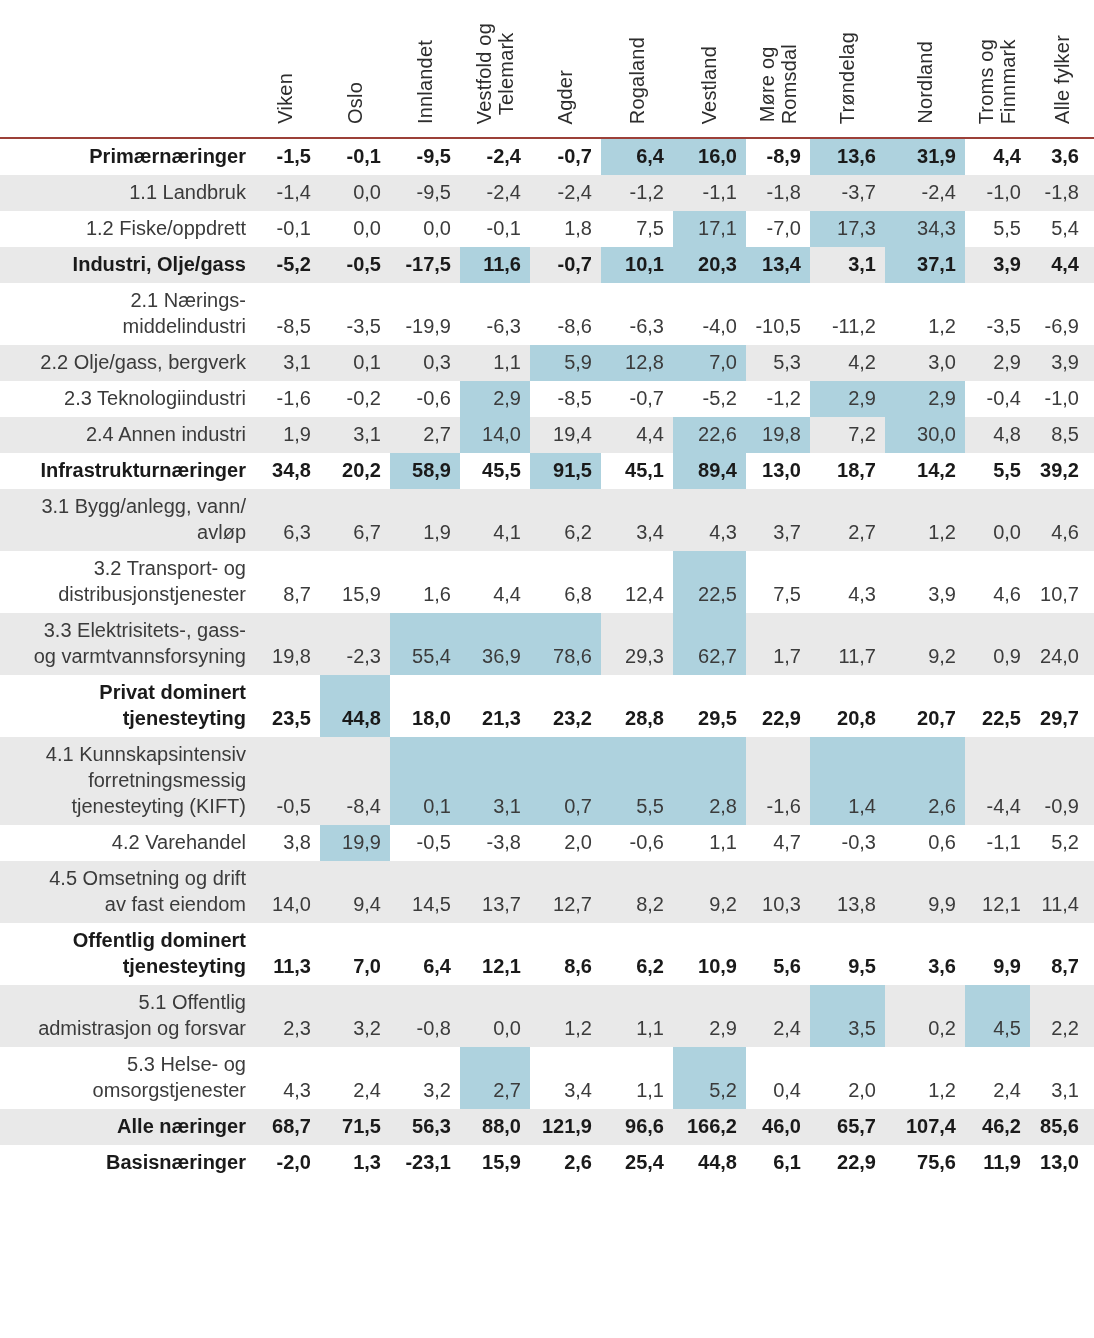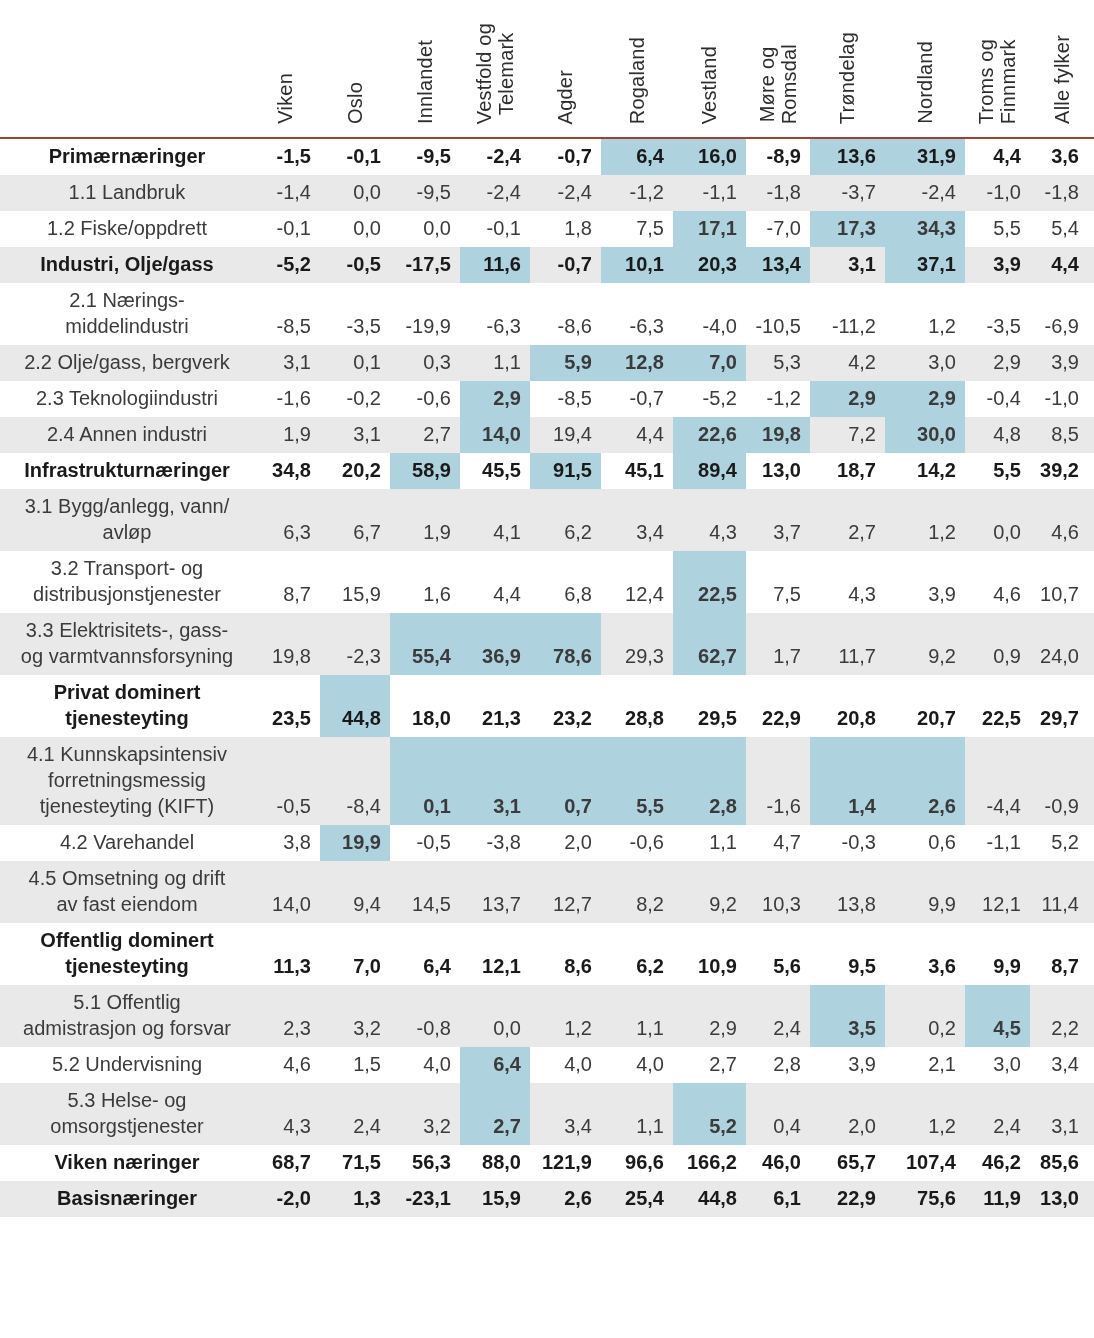--- a/index.html
+++ b/index.html
@@ -44,37 +44,37 @@
 
   tbody th, tbody td {
     font-size: 20px;
     line-height: 26px;
     padding: 4px 9px 6px 0;
     vertical-align: bottom;
     color: var(--text, #3b3b3b);
     font-weight: 400;
   }
   tbody th.row-label {
-    text-align: center;
+    text-align: right;
     padding-left: 8px;
     padding-right: 4px;
     white-space: pre-line;
   }
   tbody td {
     text-align: right;
     font-variant-numeric: tabular-nums;
   }
   tbody td:last-child { padding-right: 15px; }
 
   tr.bold-row th, tr.bold-row td {
     font-weight: 700;
     color: var(--textBold, #1a1a1a);
   }
 
-  td.hl { background: var(--hl, #aed2de); font-weight: bold; }
+  td.hl { background: var(--hl, #aed2de); }
 </style>
 </head>
 <body>
 
 <table>
   <colgroup>
       <col style="width: 250px;">
       <col style="width: 70px;">
       <col style="width: 70px;">
       <col style="width: 70px;">
@@ -383,52 +383,37 @@
         <td>1,2</td>
         <td>1,1</td>
         <td>2,9</td>
         <td>2,4</td>
         <td class="hl">3,5</td>
         <td>0,2</td>
         <td class="hl">4,5</td>
         <td>2,2</td>
       </tr>
       <tr>
-        <th class="row-label" scope="row">5.2 Undervisning</th>
-        <td>4,6</td>
-        <td>1,5</td>
-        <td>4,0</td>
-        <td class="hl">6,4</td>
-        <td>4,0</td>
-        <td>4,0</td>
-        <td>2,7</td>
-        <td>2,8</td>
-        <td>3,9</td>
-        <td>2,1</td>
-        <td>3,0</td>
-        <td>3,4</td>
-      </tr>
-      <tr>
         <th class="row-label" scope="row">5.3 Helse- og
 omsorgstjenester</th>
         <td>4,3</td>
         <td>2,4</td>
         <td>3,2</td>
         <td class="hl">2,7</td>
         <td>3,4</td>
         <td>1,1</td>
         <td class="hl">5,2</td>
         <td>0,4</td>
         <td>2,0</td>
         <td>1,2</td>
         <td>2,4</td>
         <td>3,1</td>
       </tr>
       <tr class="bold-row">
-        <th class="row-label" scope="row">Viken næringer</th>
+        <th class="row-label" scope="row">Alle næringer</th>
         <td>68,7</td>
         <td>71,5</td>
         <td>56,3</td>
         <td>88,0</td>
         <td>121,9</td>
         <td>96,6</td>
         <td>166,2</td>
         <td>46,0</td>
         <td>65,7</td>
         <td>107,4</td>

